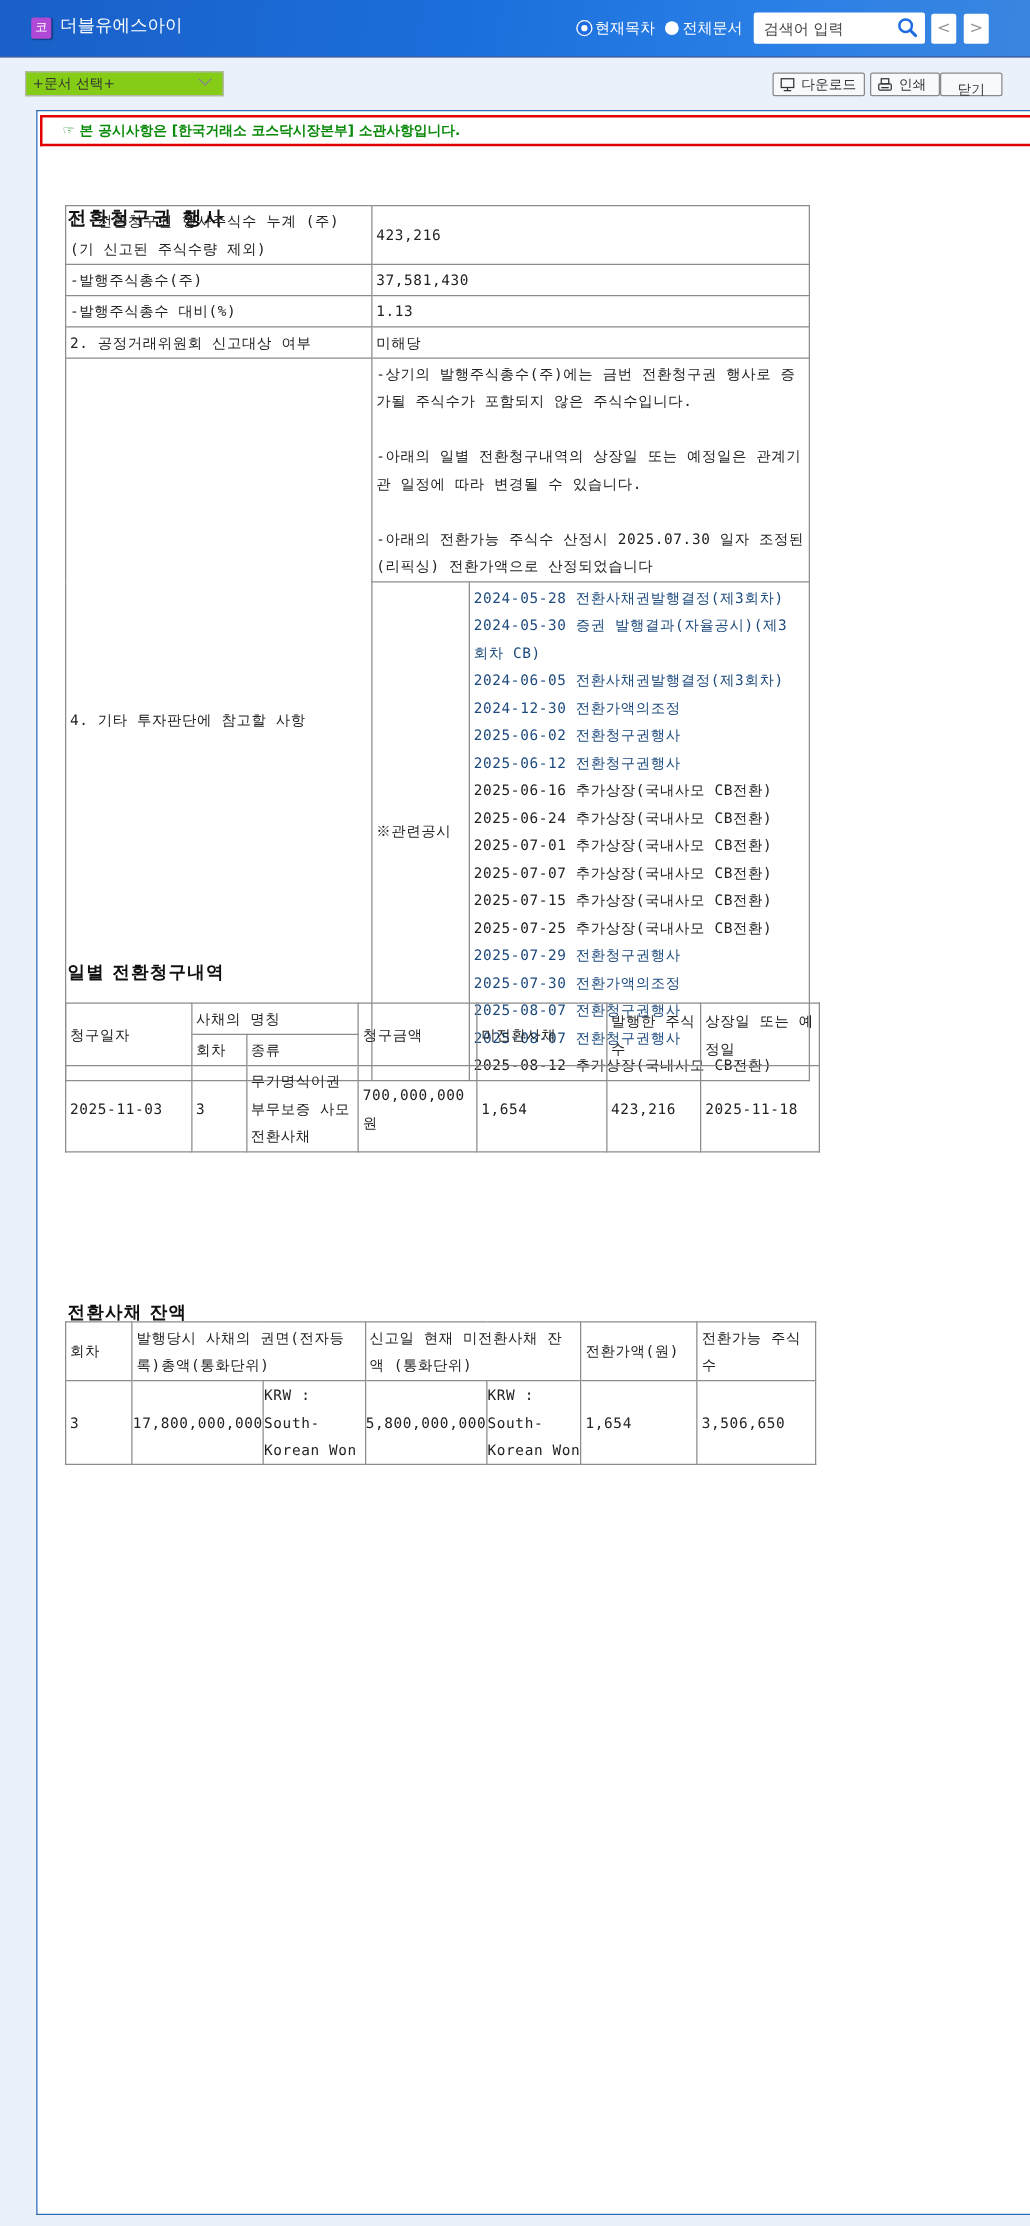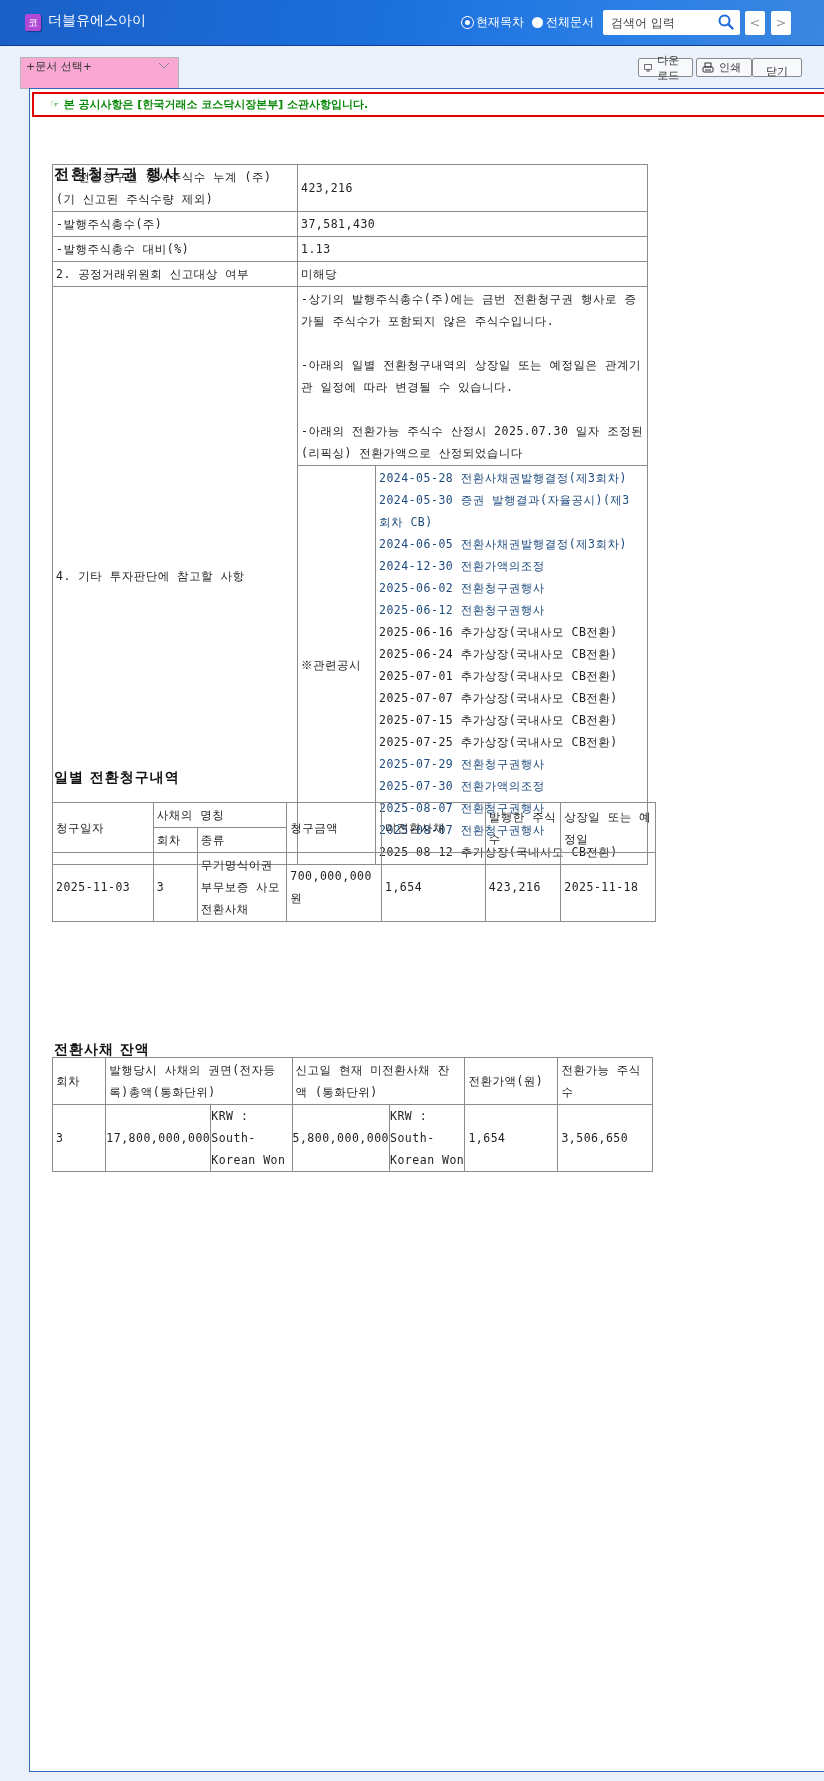--- a/index.html
+++ b/index.html
@@ -29,21 +29,21 @@
   }
   .search-input::placeholder { color: #444; }
   .search-icon { position: absolute; right: 6px; top: 4px; width: 16px; height: 16px; }
   .nav-btn {
     position: absolute; top: 11px; width: 20px; height: 24px; background: #fff; border-radius: 2px;
     color: #999; font-size: 13px; text-align: center; line-height: 24px;
   }
 
   
   .doc-select {
-    position: absolute; left: 20px; top: 57px; width: 159px; height: 32px; background: #f9a8d4; border: 1px solid #b5b5b5;
+    position: absolute; left: 20px; top: 57px; width: 159px; height: 20px; background: #84cc16; border: 1px solid #b5b5b5;
     font-size: 11px; color: #333; padding-left: 5px; line-height: 18px;
   }
   .doc-select .chev { position: absolute; right: 8px; top: 3px; width: 12px; height: 10px; }
   .tool-btn {
     position: absolute; top: 58px; height: 19px; background: #f7f9fc; border: 1px solid #8a8a8a; border-radius: 2px;
     font-size: 11px; color: #333; display: flex; align-items: center; padding: 0 5px; gap: 5px;
   }
   .tool-btn svg { width: 12px; height: 12px; }
 
   
@@ -92,21 +92,21 @@
   <div class="nav-btn" style="left:771px;">&gt;</div>
 </div>
 
 <div class="doc-select">
   <span>+문서 선택+</span>
   <svg class="chev" viewBox="0 0 12 10">
     <polyline points="1,2 6,7 11,2" fill="none" stroke="#888" stroke-width="1"></polyline>
   </svg>
 </div>
 
-<div class="tool-btn" style="left:618px; width:55px;margin-left:20px;">
+<div class="tool-btn" style="left:618px; width:74px;">
   <svg viewBox="0 0 12 12">
     <rect x="1" y="1" width="10" height="7" fill="none" stroke="#333" stroke-width="1"></rect>
     <line x1="6" y1="8" x2="6" y2="10.5" stroke="#333"></line>
     <line x1="3" y1="10.5" x2="9" y2="10.5" stroke="#333"></line>
   </svg>
   <span>다운로드</span>
 </div>
 <div class="tool-btn" style="left:696px; width:56px;">
   <svg viewBox="0 0 12 12">
     <rect x="3" y="1" width="6" height="4" fill="none" stroke="#333"></rect>

